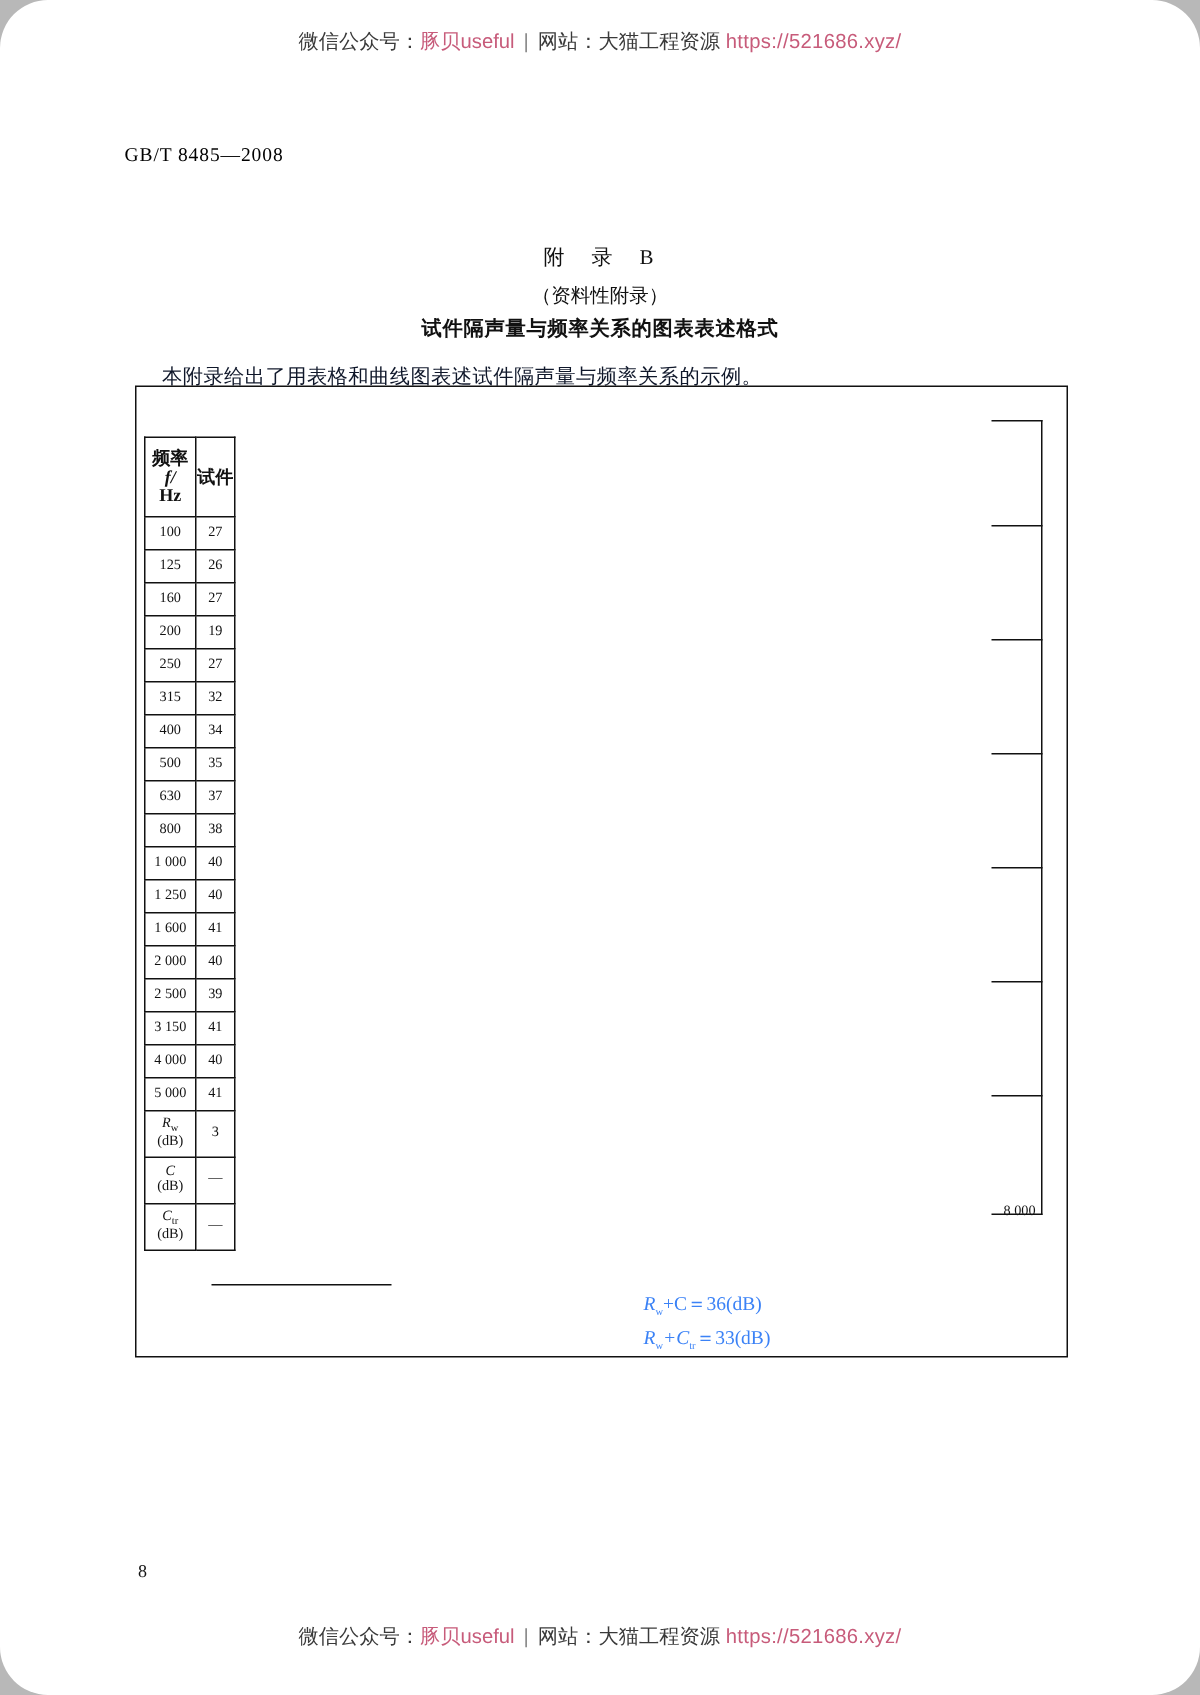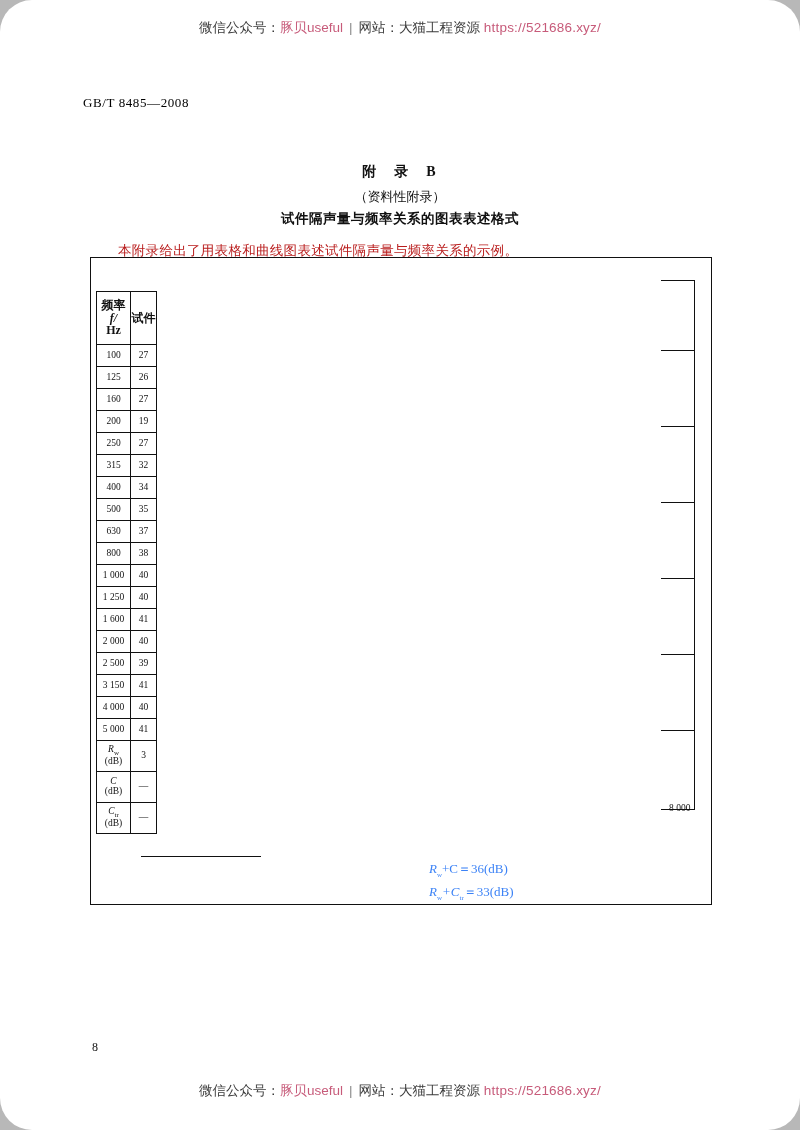--- a/index.html
+++ b/index.html
@@ -47,21 +47,21 @@
     font-family: "Liberation Serif", serif;
   }
 
   .annex-title {
     position: absolute;
     left: 0;
     top: 163px;
     width: 800px;
     text-align: center;
     font-size: 14px;
-    font-weight: bold;
+    font-weight: normal;
     letter-spacing: 2px;
     color: #111;
   }
   .annex-sub {
     position: absolute;
     left: 0;
     top: 188px;
     width: 800px;
     text-align: center;
     font-size: 13px;
@@ -73,24 +73,24 @@
     top: 210px;
     width: 800px;
     text-align: center;
     font-size: 13.5px;
     font-weight: bold;
     color: #111;
     letter-spacing: .5px;
   }
   .intro-line {
     position: absolute;
-    left: 118px;
+    left: 108px;
     top: 242px;
     font-size: 13.5px;
-    color: #b91c1c;
+    color: #0f172a;
     letter-spacing: .3px;
     text-align: center;
   }
 
   
   .figure-box {
     position: absolute;
     left: 90px;
     top: 257px;
     width: 622px;

